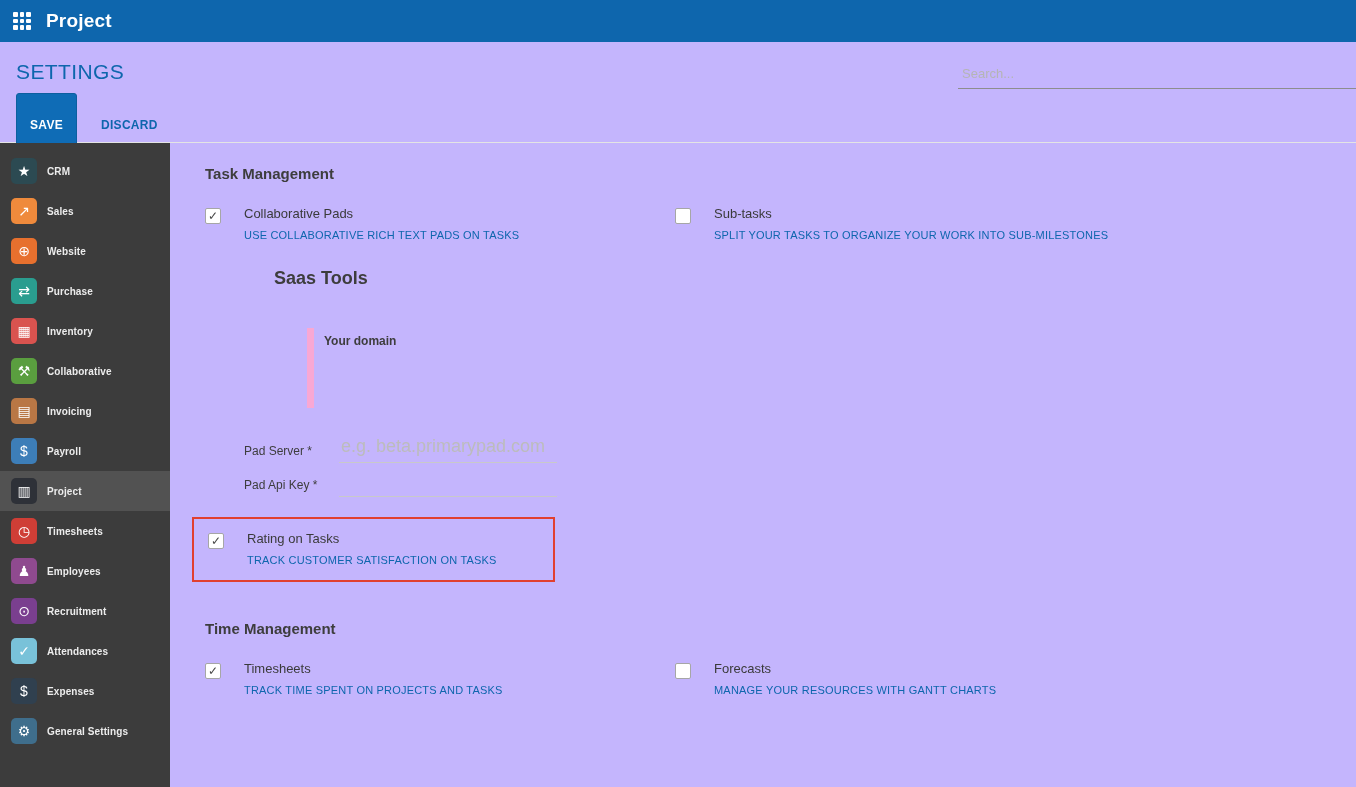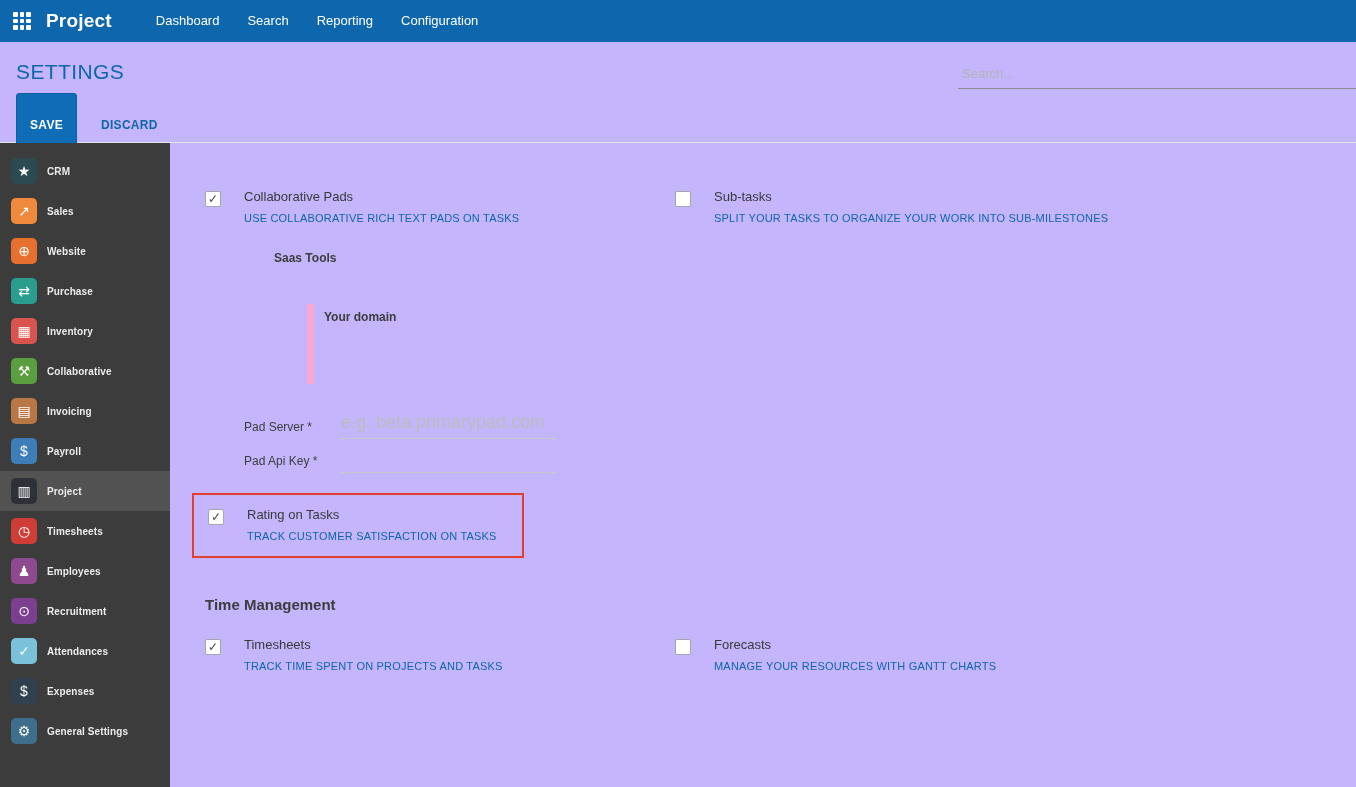--- a/index.html
+++ b/index.html
@@ -44,57 +44,51 @@
   .col-left { width:470px; flex-shrink:0; }
   .col-right { flex:1; }
 
   .setting { display:flex; align-items:flex-start; }
   .cb { width:16px; height:16px; border:1px solid #a6a6a6; background:#fff; border-radius:2px; margin-top:2px; flex-shrink:0; display:flex; align-items:center; justify-content:center; font-size:12px; color:#4a4a4a; cursor:pointer; }
   .cb[data-checked="true"]::before { content:"✓"; }
   .setting-text { margin-left:23px; }
   .setting-name { font-size:13px; color:#3a3a3a; }
   .setting-desc { margin-top:8px; font-size:11px; color:#0e66ad; letter-spacing:.2px; }
 
-  .saas-title { margin:27px 0 0 69px; font-size:12px; font-weight:700; color:#3d3d3d; }
+  .saas-title { margin:27px 0 0 69px; font-size:18px; font-weight:700; color:#3d3d3d; }
   .domain-group { margin:39px 0 0 102px; border-left:7px solid #f9a8d4; padding:6px 0 0 10px; height:80px; }
   .domain-label { font-size:12px; font-weight:700; color:#3d3d3d; }
 
   .field-row { margin-left:39px; display:flex; align-items:flex-end; }
   .field-row.first { margin-top:26px; }
   .field-row + .field-row { margin-top:5px; }
   .field-label { width:95px; font-size:12px; color:#3d3d3d; padding-bottom:5px; flex-shrink:0; }
   .field-input { width:218px; border:none; border-bottom:1px solid #c9c9c9; font-size:18px; padding:2px 2px 5px 2px; outline:none; color:#555; background:transparent; }
   .field-input::placeholder { color:#bcbcbc; }
 
-  .rating-box { margin-top:20px; margin-left:-13px; width:332px; border:2px solid #e1402f; padding:12px 12px 14px 14px; }
+  .rating-box { margin-top:20px; margin-left:-13px; width:363px; border:2px solid #e1402f; padding:12px 12px 14px 14px; }
 </style>
 </head>
 <body>
 
 <div class="screen">
 
   <div class="navbar">
     <div class="apps-grid">
       <span></span>
         <span></span>
         <span></span>
         <span></span>
         <span></span>
         <span></span>
         <span></span>
         <span></span>
         <span></span>
     </div>
     <div class="nav-title">Project</div>
-    <div class="nav-menus">
-      <div class="nav-menu">Dashboard</div>
-      <div class="nav-menu">Search</div>
-      <div class="nav-menu">Reporting</div>
-      <div class="nav-menu">Configuration</div>
-    </div>
   </div>
 
   <div class="header">
     <div class="page-title">SETTINGS</div>
     <div class="search-wrap">
       <input class="search-input" type="text" placeholder="Search..." style="">
     </div>
   </div>
 
   <div class="actions">
@@ -162,20 +156,21 @@
         <span class="side-label">Expenses</span>
       </div>
       <div class="side-item">
         <span class="side-icon" style="background: rgb(63, 110, 140);">⚙</span>
         <span class="side-label">General Settings</span>
       </div>
     </div>
 
     <div class="main">
 
+      <div class="section-title">Task Management</div>
 
       <div class="settings-row">
         <div class="col-left">
 
           <div class="setting">
             <span class="cb" data-checked="true"></span>
             <div class="setting-text">
               <div class="setting-name">Collaborative Pads</div>
               <div class="setting-desc">USE COLLABORATIVE RICH TEXT PADS ON TASKS</div>
             </div>

